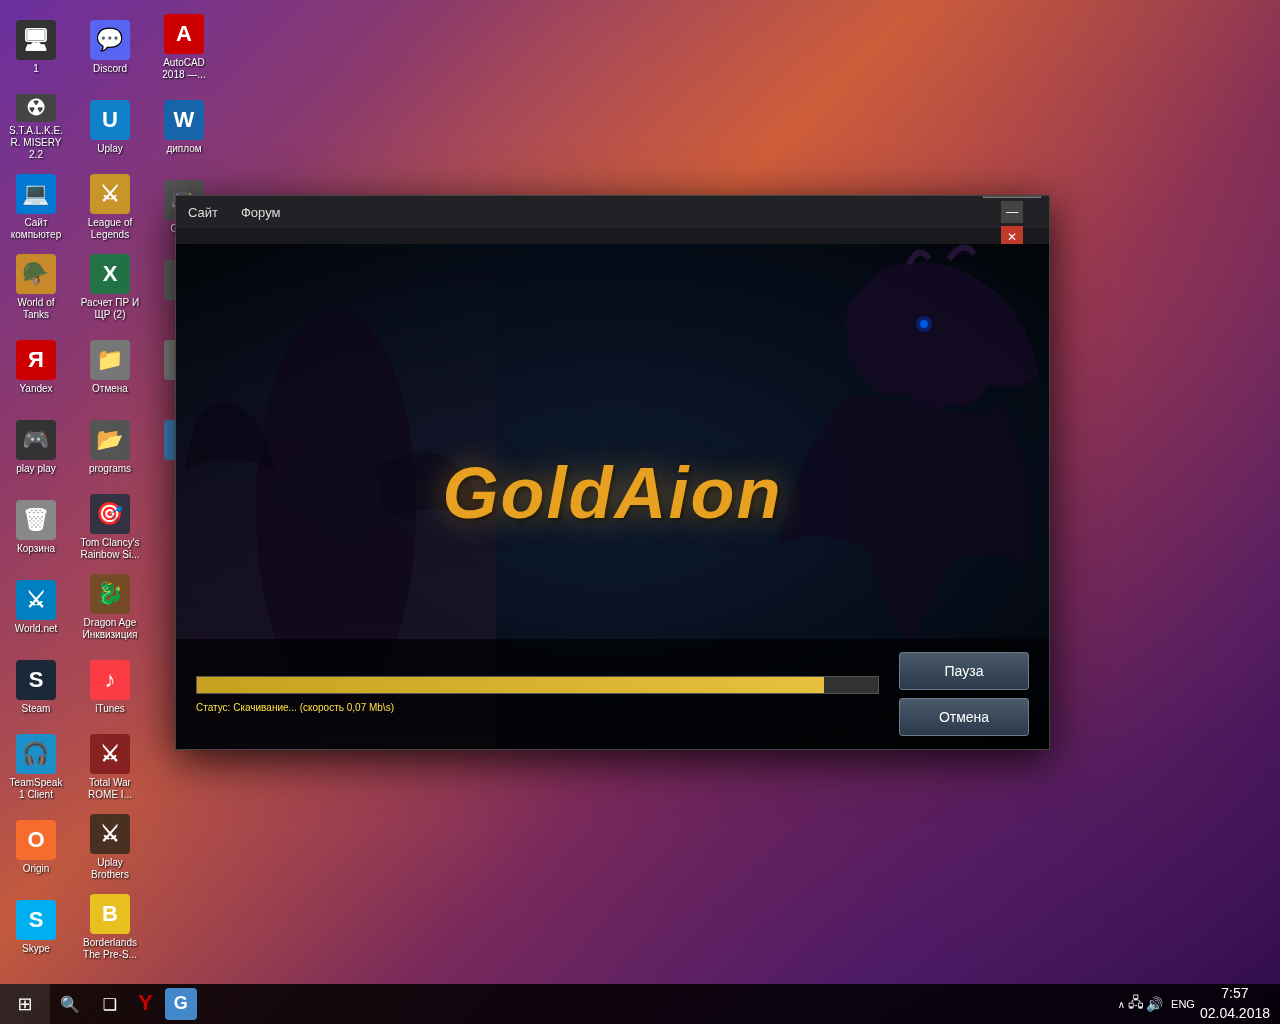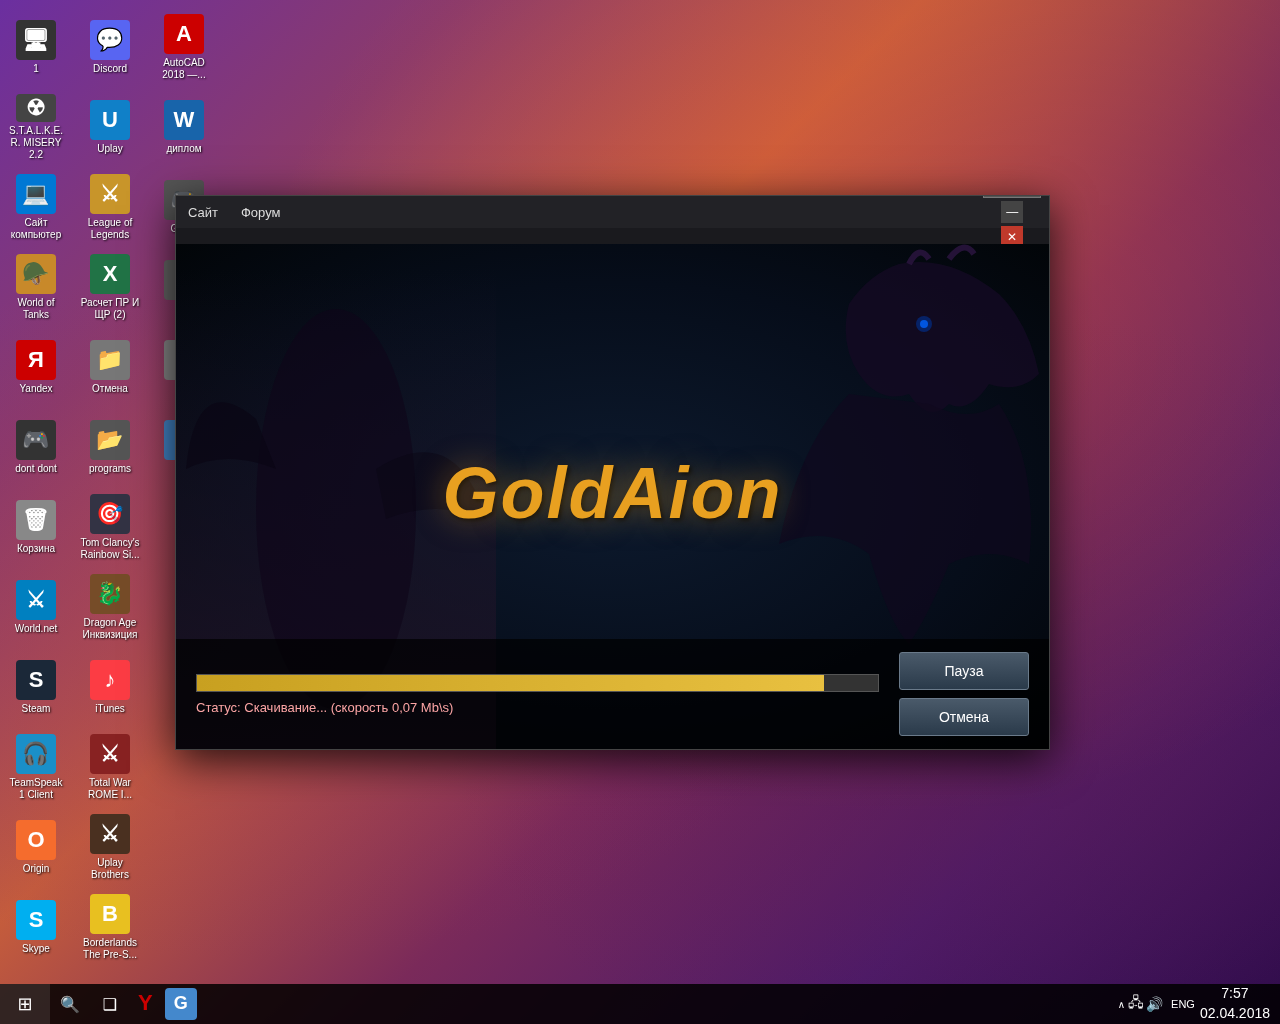--- a/index.html
+++ b/index.html
@@ -302,22 +302,22 @@
       overflow: hidden;
     }
 
     #progress-bar-fill {
       height: 100%;
       background: linear-gradient(to right, #c8a020, #e8c040);
       width: 92%;
     }
 
     #status-text {
-      color: #fca5a5;
-      font-size: 13px;
+      color: #fde047;
+      font-size: 10px;
     }
 
     #action-buttons {
       display: flex;
       flex-direction: column;
       gap: 8px;
       width: 130px;
     }
 
     .action-btn {
@@ -367,21 +367,21 @@
         <div class="icon-img" style="background: rgb(200, 137, 42); color: white; font-weight: bold;">🪖</div>
         <div class="icon-label">World of
 Tanks</div>
       </div>
       <div class="desktop-icon" style="position: absolute; left: 2px; top: 330px; width: 68px;">
         <div class="icon-img" style="background: rgb(204, 0, 0); color: white; font-weight: bold;">Я</div>
         <div class="icon-label">Yandex</div>
       </div>
       <div class="desktop-icon" style="position: absolute; left: 2px; top: 410px; width: 68px;">
         <div class="icon-img" style="background: rgb(51, 51, 51); color: white; font-weight: bold;">🎮</div>
-        <div class="icon-label">dont dont</div>
+        <div class="icon-label">play play</div>
       </div>
       <div class="desktop-icon" style="position: absolute; left: 2px; top: 490px; width: 68px;">
         <div class="icon-img" style="background: rgb(136, 136, 136); color: white; font-weight: bold;">🗑</div>
         <div class="icon-label">Корзина</div>
       </div>
       <div class="desktop-icon" style="position: absolute; left: 2px; top: 570px; width: 68px;">
         <div class="icon-img" style="background: rgb(0, 128, 192); color: white; font-weight: bold;">⚔</div>
         <div class="icon-label">World.net</div>
       </div>
       <div class="desktop-icon" style="position: absolute; left: 2px; top: 650px; width: 68px;">

